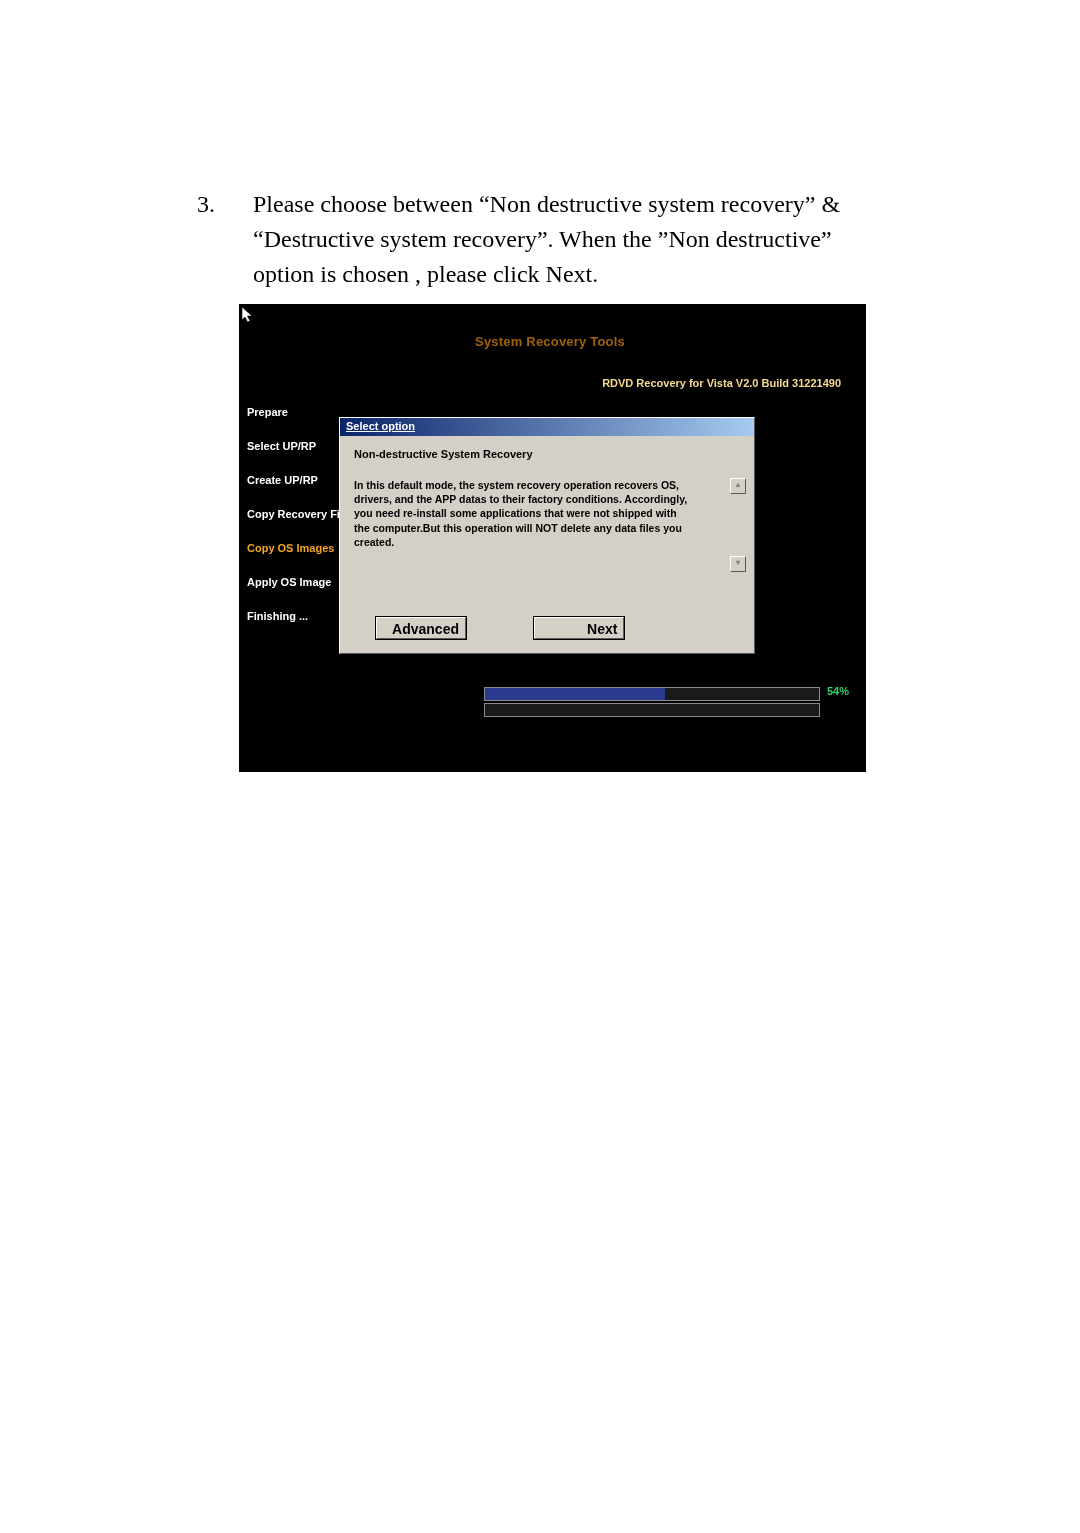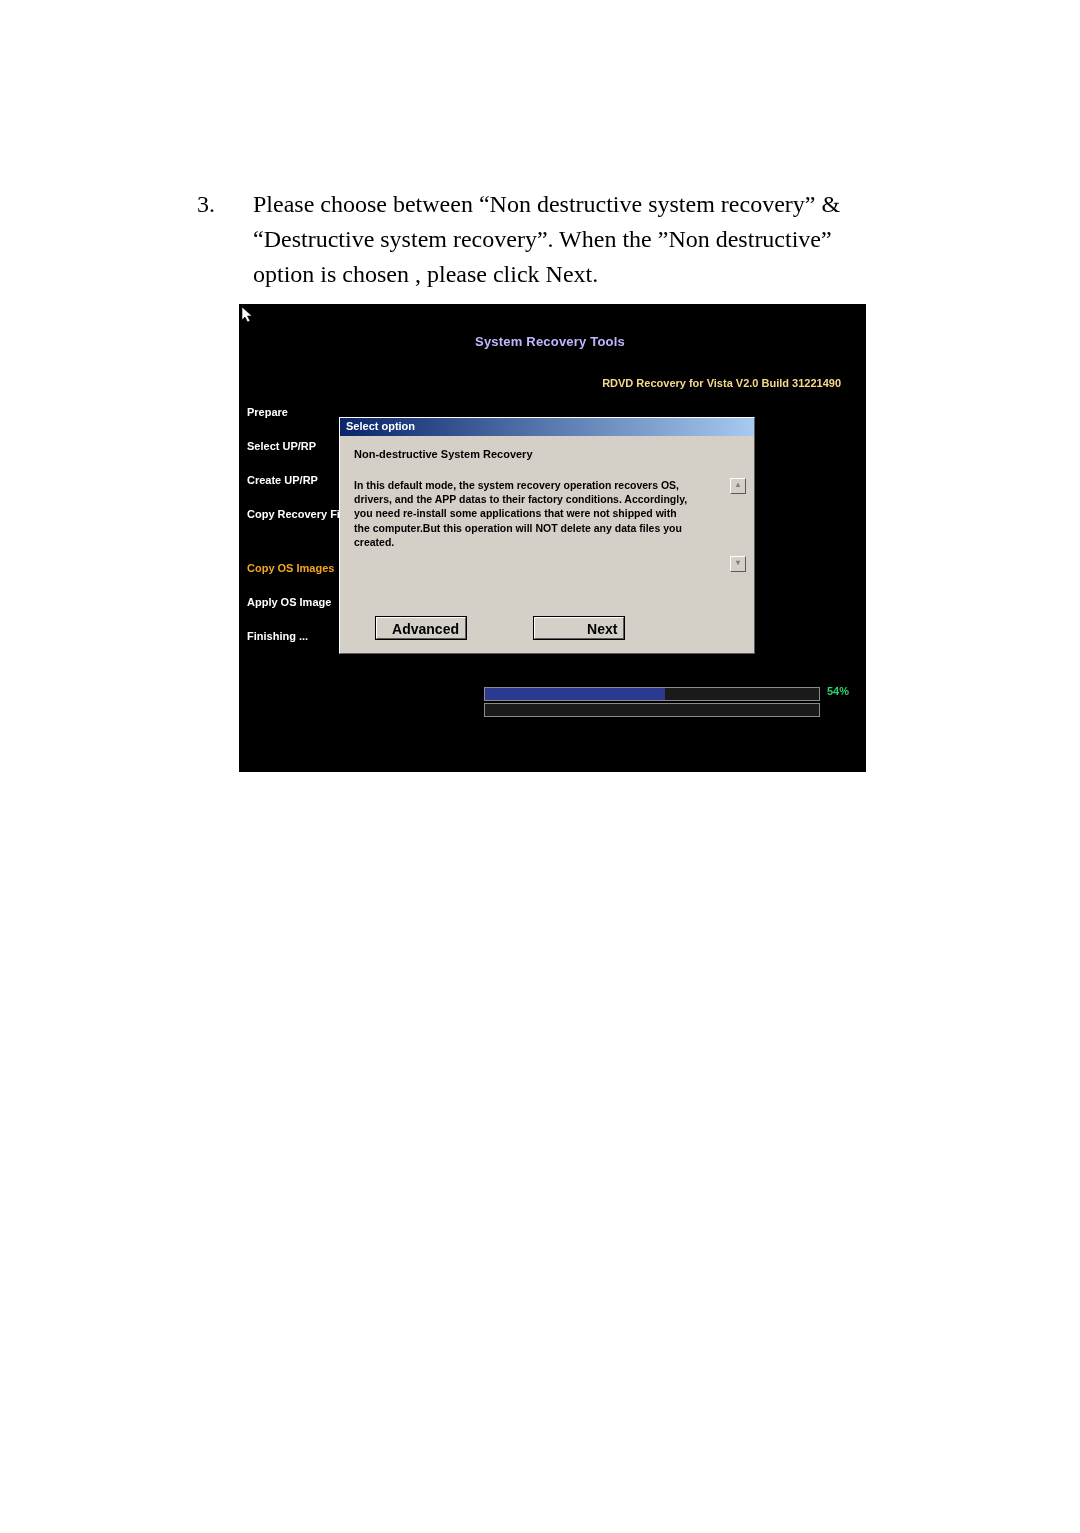--- a/index.html
+++ b/index.html
@@ -54,21 +54,21 @@
     height: 18px;
     color: #ffffff;
     pointer-events: none;
   }
   .title-bar {
     position: absolute;
     left: 0;
     top: 30px;
     width: 622px;
     text-align: center;
-    color: #c4b5fd;
+    color: #a16207;
     font-size: 13px;
     font-weight: bold;
     letter-spacing: 0.2px;
   }
   .version-label {
     position: absolute;
     right: 25px;
     top: 73px;
     color: #f5d98b;
     font-size: 11px;
@@ -82,21 +82,20 @@
   }
   .sidebar-item {
     color: #ffffff;
     font-size: 11px;
     font-weight: bold;
     padding: 6px 0 16px 0;
     white-space: nowrap;
   }
   .sidebar-item.active {
     color: #f5a623;
-    margin-top: 20px;
   }
 
   
   .dialog {
     position: absolute;
     left: 100px;
     top: 113px;
     width: 416px;
     height: 237px;
     background: #d4d0c8;
@@ -107,20 +106,21 @@
     box-sizing: border-box;
   }
   .dialog-title {
     height: 18px;
     background: linear-gradient(to right, #0a246a, #a6caf0);
     color: #ffffff;
     font-size: 11px;
     font-weight: bold;
     padding: 2px 24px 0 6px;
     box-sizing: border-box;
+    text-decoration: underline;
   }
   .dialog-body {
     padding: 12px 14px 8px 14px;
     font-size: 11px;
     font-weight: bold;
     color: #000000;
   }
   .dialog-heading {
     margin-bottom: 18px;
   }

